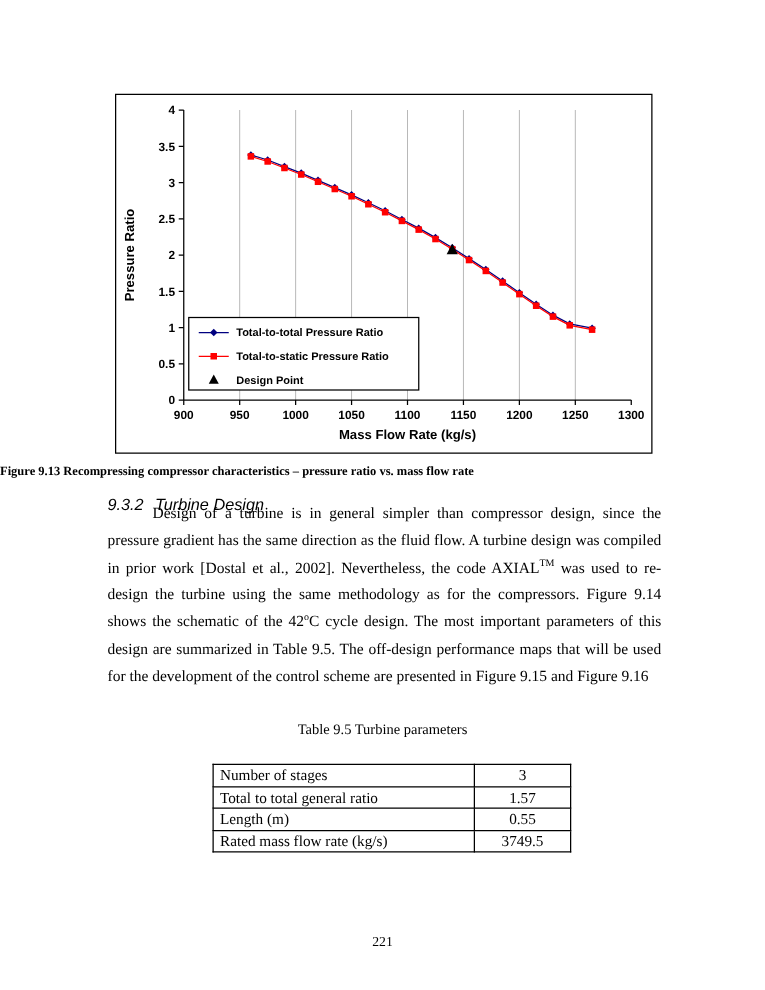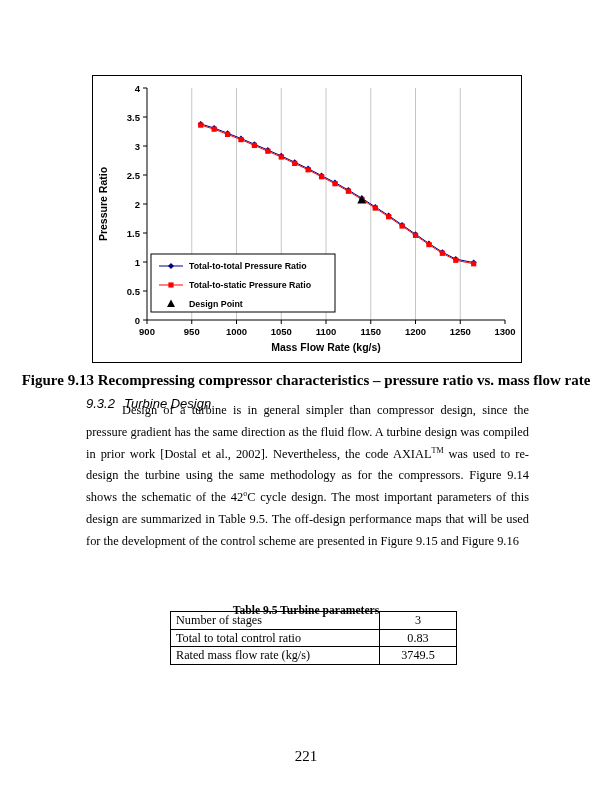--- a/index.html
+++ b/index.html
@@ -8,41 +8,41 @@
 
   .figure-box{position:absolute;left:92px;top:75px;width:428px;height:286px;
               border:1px solid #000;background:#fff;}
   .figure-box svg{display:block;}
 
   .tick{font:bold 9.5px "Liberation Sans",sans-serif;fill:#000;}
   .axis-title{font:bold 10.5px "Liberation Sans",sans-serif;fill:#000;}
   .legend-text{font:bold 8.8px "Liberation Sans",sans-serif;fill:#000;}
 
   .fig-caption{position:absolute;left:0;top:372px;width:612px;margin:0;
-               text-align:center;font-weight:bold;font-size:15px;}
+               font-weight:bold;font-size:10px;}
 
   .section-heading{position:absolute;left:86px;top:396px;margin:0;
                    font-family:"Liberation Sans",sans-serif;font-size:13px;font-weight:normal;font-style:italic;}
   .section-heading .num{display:inline-block;width:38px;}
 
   .body-text{position:absolute;left:86px;top:400px;width:443px;margin:0;
              font-size:12.4px;line-height:21.8px;text-align:justify;text-indent:36px;}
   .body-text sup{font-size:8px;line-height:0;}
 
-  .table-caption{position:absolute;left:0;top:604px;width:612px;margin:0;
-                 text-align:center;font-weight:bold;font-size:11.6px;}
+  .table-caption{position:absolute;left:0;top:577px;width:612px;margin:0;
+                 text-align:center;font-weight:normal;font-size:11.6px;}
 
   .params-table{position:absolute;left:170px;top:611px;border-collapse:collapse;
                 font-size:12.2px;}
   .params-table td{border:1px solid #000;padding:0 5px;height:16.5px;line-height:16.5px;}
   .params-table td:first-child{width:198px;}
   .params-table td.val{width:66px;text-align:center;}
 
   .page-number{position:absolute;left:0;top:748px;width:612px;
-               text-align:center;font-size:15px;}
+               text-align:center;font-size:11px;}
 </style>
 </head>
 <body>
 
 <div class="page">
 
   <div class="figure-box">
     <svg id="chart-svg" width="428" height="286" viewBox="0 0 428 286">
         <line x1="98.75" y1="12" x2="98.75" y2="244" stroke="#b8b8b8" stroke-width="0.8"></line>
         <line x1="143.5" y1="12" x2="143.5" y2="244" stroke="#b8b8b8" stroke-width="0.8"></line>
@@ -156,22 +156,26 @@
 
   <p class="table-caption">Table 9.5 Turbine parameters</p>
 
   <table class="params-table">
     <tbody id="table-body">
         <tr>
           <td>Number of stages</td>
           <td class="val">3</td>
         </tr>
         <tr>
-          <td>Total to total control ratio</td>
-          <td class="val">0.83</td>
+          <td>Total to total general ratio</td>
+          <td class="val">1.57</td>
+        </tr>
+        <tr>
+          <td>Length (m)</td>
+          <td class="val">0.55</td>
         </tr>
         <tr>
           <td>Rated mass flow rate (kg/s)</td>
           <td class="val">3749.5</td>
         </tr>
       </tbody>
   </table>
 
   <div class="page-number">221</div>
 

